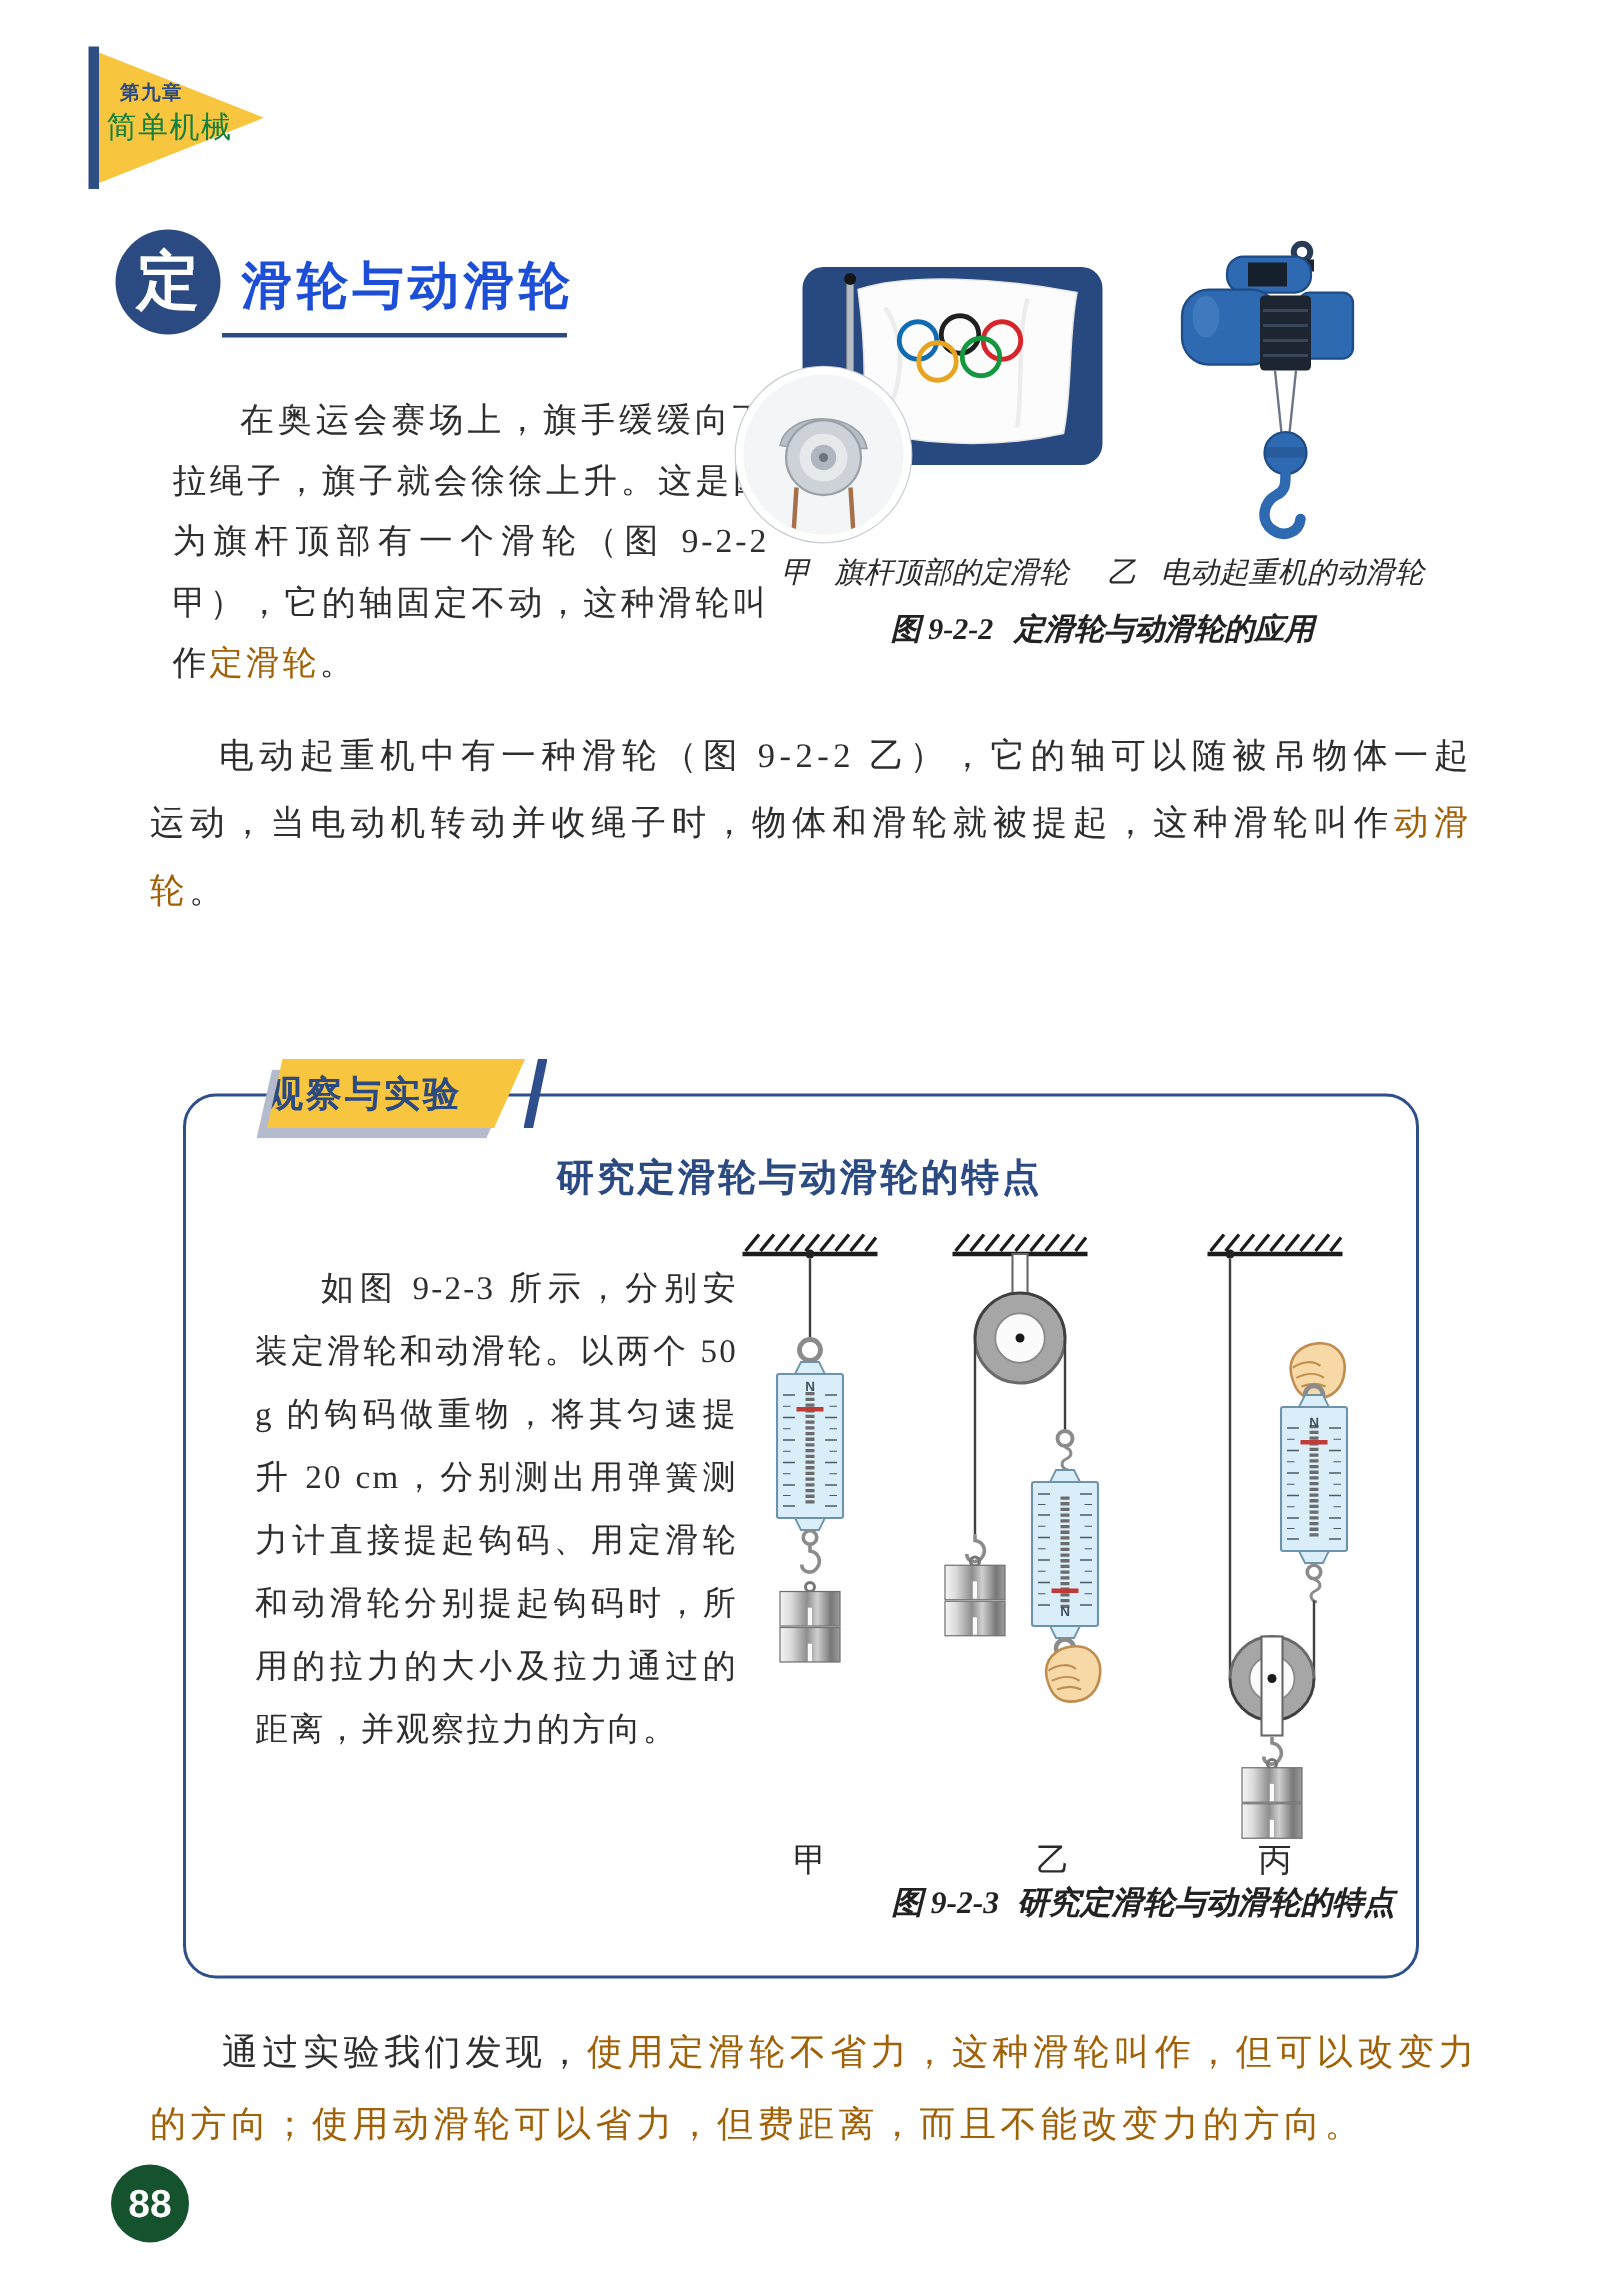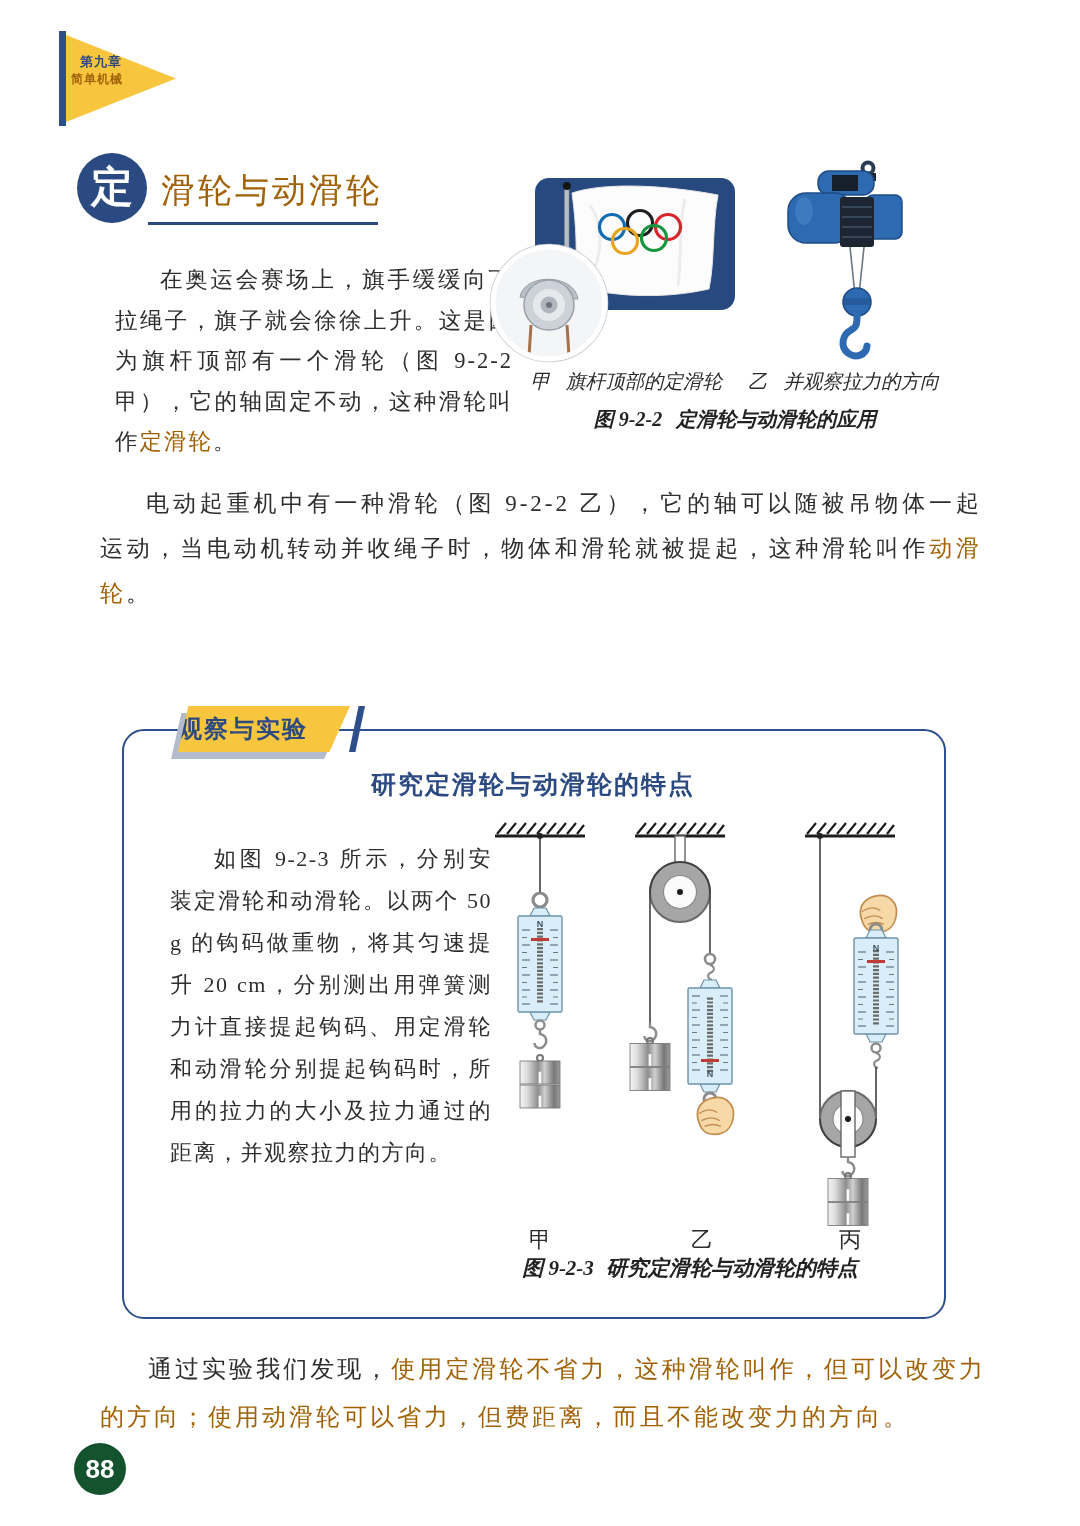--- a/index.html
+++ b/index.html
@@ -7,25 +7,25 @@
         font-family:"Liberation Serif",serif;color:#2e2e2e;border-radius:10px;}
   .abs{position:absolute;}
   .sans{font-family:"Liberation Sans",sans-serif;}
   .accent{color:#a16207;font-weight:normal;font-family:"Liberation Sans",sans-serif;}
   .para{text-align:justify;text-indent:2em;}
   
   .pennant-bar{left:59px;top:31px;width:7px;height:95px;background:#2e4e86;}
   .pennant{left:66px;top:35px;width:110px;height:87px;background:#f8c53f;
            clip-path:polygon(0 0,100% 50%,0 100%);}
   .chap1{left:80px;top:53px;font-size:13px;font-weight:bold;color:#2c4a82;letter-spacing:1px;}
-  .chap2{left:71px;top:71px;font-size:12px;font-weight:bold;color:#a16207;letter-spacing:1px;}
+  .chap2{left:71px;top:71px;font-size:20px;font-weight:normal;color:#15803d;letter-spacing:1px;}
   
   .lead-circle{left:77px;top:153px;width:70px;height:70px;border-radius:50%;background:#2c4a82;
                color:#fff;font-size:42px;font-weight:bold;text-align:center;line-height:68px;}
-  .sec-title{left:161px;top:168px;font-size:34px;font-weight:normal;color:#a16207;letter-spacing:3px;}
+  .sec-title{left:161px;top:168px;font-size:34px;font-weight:bold;color:#1d4ed8;letter-spacing:3px;}
   .title-line{left:148px;top:222px;width:230px;height:3px;background:#2c4a82;}
   
   .p1{left:115px;top:260px;width:398px;font-size:22.5px;line-height:40.5px;letter-spacing:2px;}
   .p2{left:100px;top:481px;width:882px;font-size:23px;line-height:45px;letter-spacing:3px;}
   .p3{left:100px;top:613px;width:882px;font-size:23px;line-height:45px;letter-spacing:3px;}
   
   .cap-row{left:498px;top:368px;width:474px;display:flex;justify-content:center;gap:16px;
            font-size:19.5px;color:#2b2b2b;font-style:italic;}
   .fig-cap{left:500px;top:406px;width:470px;text-align:center;font-size:20px;font-weight:bold;
            font-style:italic;color:#222;}
@@ -38,21 +38,21 @@
          clip-path:polygon(6% 0,100% 0,88% 100%,0 100%);
          display:flex;align-items:center;justify-content:flex-start;}
   .badge span{font-size:24px;font-weight:bold;color:#2c4a82;letter-spacing:2px;
               font-family:"Liberation Sans",sans-serif;}
   .badge-stripe{left:349px;top:706px;width:16px;height:46px;background:#2e4e8c;
                 clip-path:polygon(60% 0,100% 0,40% 100%,0 100%);}
   .obox-title{left:122px;top:768px;width:822px;text-align:center;font-size:25px;font-weight:bold;
               color:#2c4a82;letter-spacing:2px;}
   .exp-text{left:170px;top:838px;width:322px;font-size:22px;line-height:42px;letter-spacing:1.5px;}
   .dlabel{font-size:22px;color:#2b2b2b;transform:translateX(-50%);}
-  .fig-cap2{left:450px;top:1254px;width:480px;text-align:center;font-size:21px;font-weight:bold;
+  .fig-cap2{left:450px;top:1254px;width:480px;text-align:right;font-size:21px;font-weight:bold;
             font-style:italic;color:#222;}
   .fig-cap2 .t{margin-left:12px;}
   .nunit{font-size:9px;font-weight:bold;color:#3d5260;transform:translateX(-50%);
          font-family:"Liberation Sans",sans-serif;}
   
   .concl{left:100px;top:1345px;width:886px;font-size:24px;line-height:47px;letter-spacing:3px;}
   
   .pnum{left:74px;top:1443px;width:52px;height:52px;border-radius:50%;background:#14532d;
         color:#fff;font-size:26px;font-weight:bold;text-align:center;line-height:52px;}
 </style>
@@ -115,21 +115,21 @@
     <path d="M70,92 L75,140 M84,92 L79,140" stroke="#6a7585" stroke-width="1.6"></path>
     <circle cx="77" cy="147" r="14" fill="#2e6ab2" stroke="#1f4c86" stroke-width="1.5"></circle>
     <rect x="63" y="143" width="28" height="7" fill="#1f4c86" opacity="0.5"></rect>
     <path d="M 77,161 C 77,168 77,172 71,175 C 62,180 60,192 68,198 C 76,204 86,200 87,191" fill="none" stroke="#2e6ab2" stroke-width="7" stroke-linecap="round"></path>
   </svg>
 
   <div class="abs cap-row">
     <span>甲</span>
     <span>旗杆顶部的定滑轮</span>
     <span style="margin-left:10px">乙</span>
-    <span>并观察拉力的方向</span>
+    <span>电动起重机的动滑轮</span>
   </div>
   <div class="abs fig-cap">
     <span>图 9-2-2</span><span class="t">定滑轮与动滑轮的应用</span>
   </div>
 
   <div class="abs p2 para"><span>电动起重机中有一种滑轮（图 9-2-2 乙），它的轴可以随被吊物体一起运动，当电动机转动并收绳子时，物体和滑轮就被提起，这种滑轮叫作</span><span class="accent">动滑轮</span><span>。</span></div>
 
   <div class="abs obox"></div>
   <div class="abs badge-shadow"></div>
   <div class="abs badge">

